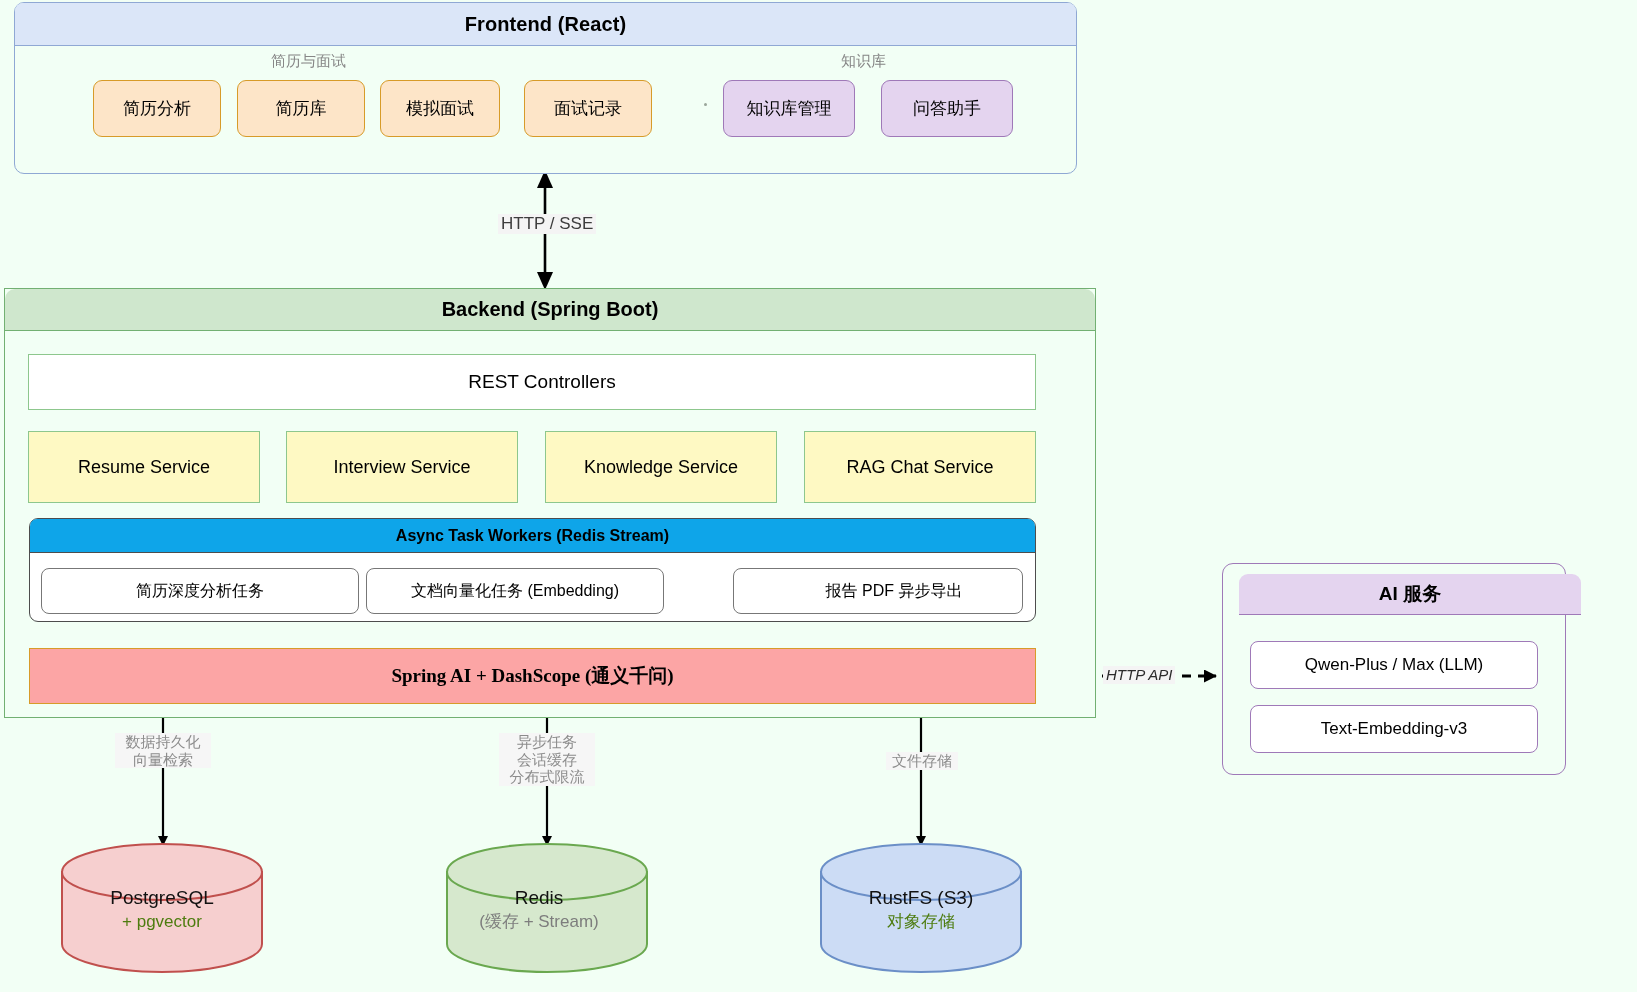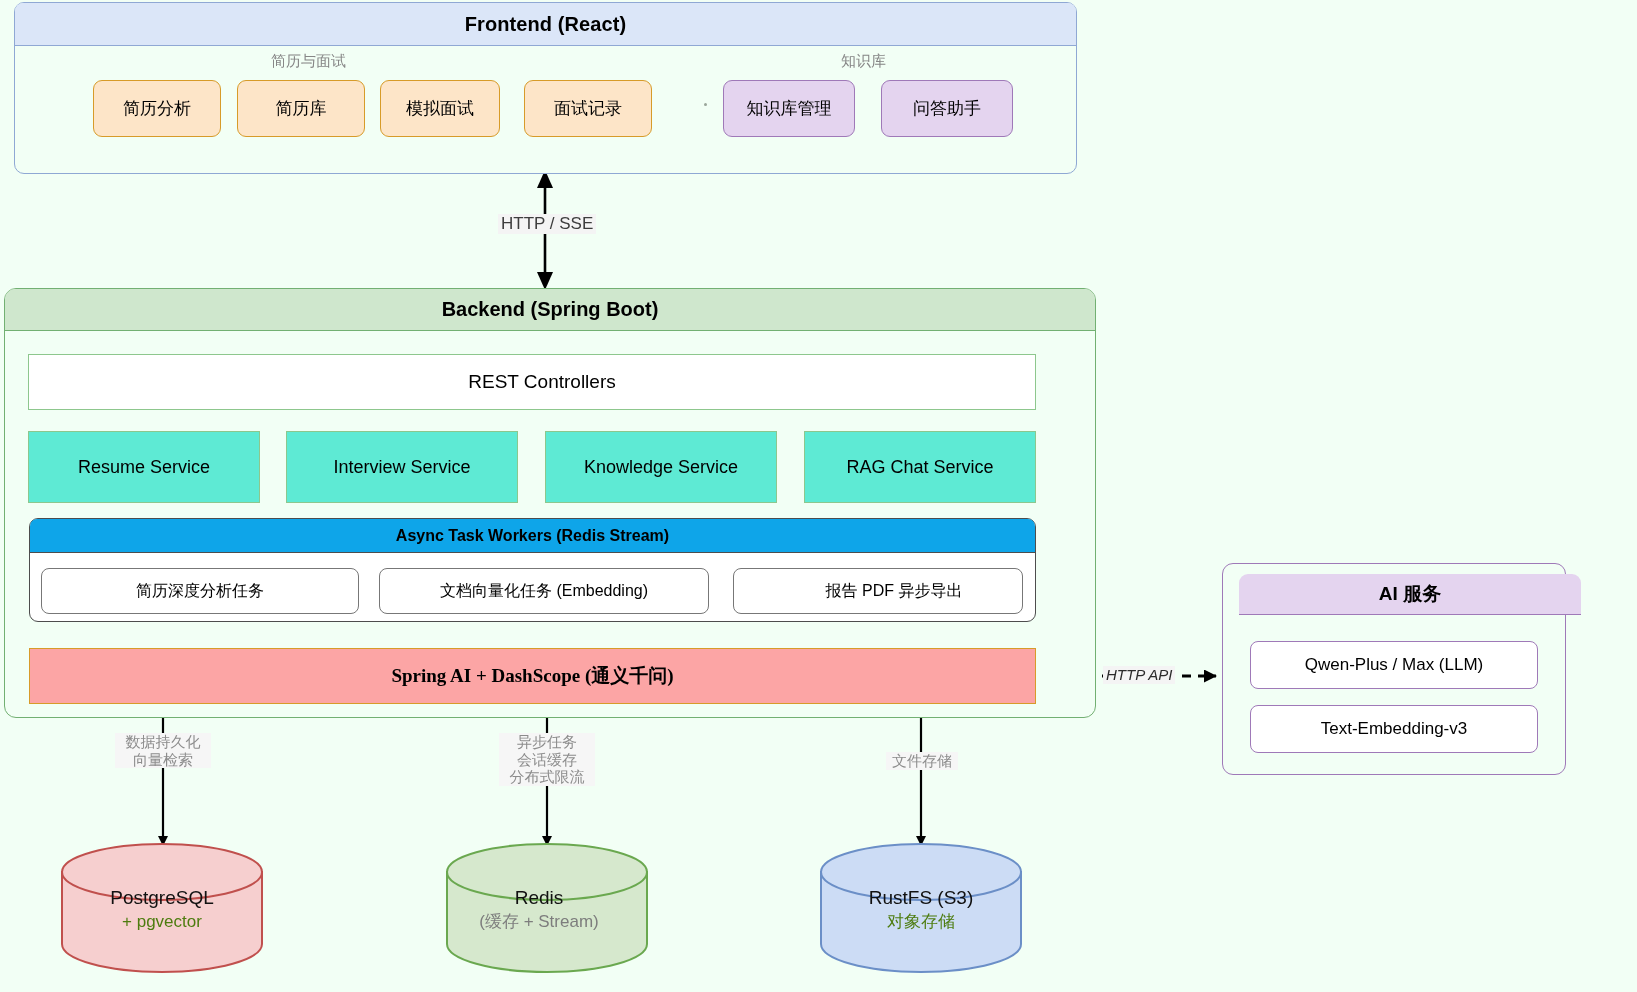--- a/index.html
+++ b/index.html
@@ -61,21 +61,21 @@
     border: 1.8px solid #9f79b8;
   }
   .dot-artifact {
     width: 3px; height: 3px; background: #9aa69a; border-radius: 50%;
   }
 
   
   .backend-box {
     left: 4px; top: 288px; width: 1092px; height: 430px;
     border: 1.6px solid #72b072;
-    border-radius: 12px;
+    border-radius: 0;
     background: #f2fff5;
   }
   .backend-header {
     left: 0; top: 0; width: 100%; height: 42px;
     background: #cfe7cd;
     border-bottom: 1.6px solid #72b072;
     border-radius: 10px 10px 0 0;
     display: flex; align-items: center; justify-content: center;
     font-weight: bold;
     font-size: 20px;
@@ -83,21 +83,21 @@
   .rest-ctrl {
     left: 28px; top: 354px; width: 1008px; height: 56px;
     background: #ffffff;
     border: 1.4px solid #8dc78d;
     display: flex; align-items: center; justify-content: center;
     font-size: 19px;
     padding-left: 20px;
   }
   .svc-box {
     top: 431px; height: 72px;
-    background: #5eead4;
+    background: #fef9c3;
     border: 1.4px solid #8dc78d;
     display: flex; align-items: center; justify-content: center;
     font-size: 18px;
   }
 
   
   .async-box {
     left: 29px; top: 518px; width: 1007px; height: 104px;
     border: 1.6px solid #4d4d4d;
     border-radius: 9px;
@@ -274,21 +274,21 @@
 
 <div class="abs svc-box" style="left:28px; width:232px;">Resume Service</div>
 <div class="abs svc-box" style="left:286px; width:232px;">Interview Service</div>
 <div class="abs svc-box" style="left:545px; width:232px;">Knowledge Service</div>
 <div class="abs svc-box" style="left:804px; width:232px;">RAG Chat Service</div>
 
 <div class="abs async-box">
   <div class="abs async-header">Async Task Workers (Redis Stream)</div>
 </div>
 <div class="abs worker-card" style="left:41px; width:318px;">简历深度分析任务</div>
-<div class="abs worker-card" style="left:379px; width:330px;">文档向量化任务 (Embedding)</div>
+<div class="abs worker-card" style="left:366px; width:298px;">文档向量化任务 (Embedding)</div>
 <div class="abs worker-card" style="left:733px; width:290px;padding-left:32px;">报告 PDF 异步导出</div>
 
 <div class="abs springai">Spring AI + DashScope (通义千问)</div>
 
 <div class="abs edge-label small" style="left:1103px; top:666px;font-style:italic;">HTTP API</div>
 
 <div class="abs ai-box">
   <div class="abs ai-header">AI 服务</div>
 </div>
 <div class="abs ai-card" style="top:641px;">Qwen-Plus / Max (LLM)</div>

